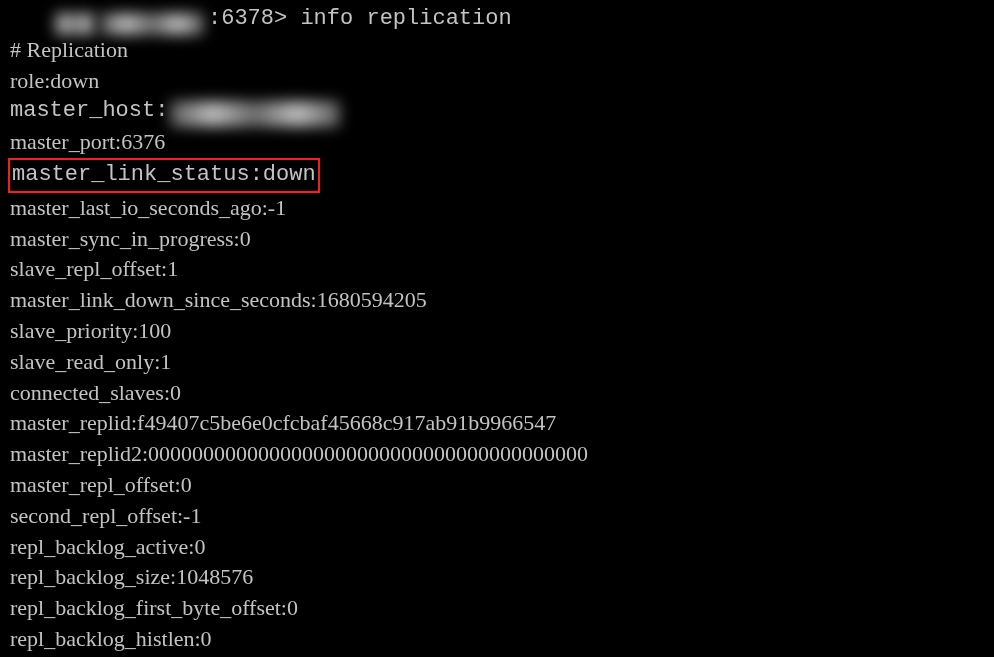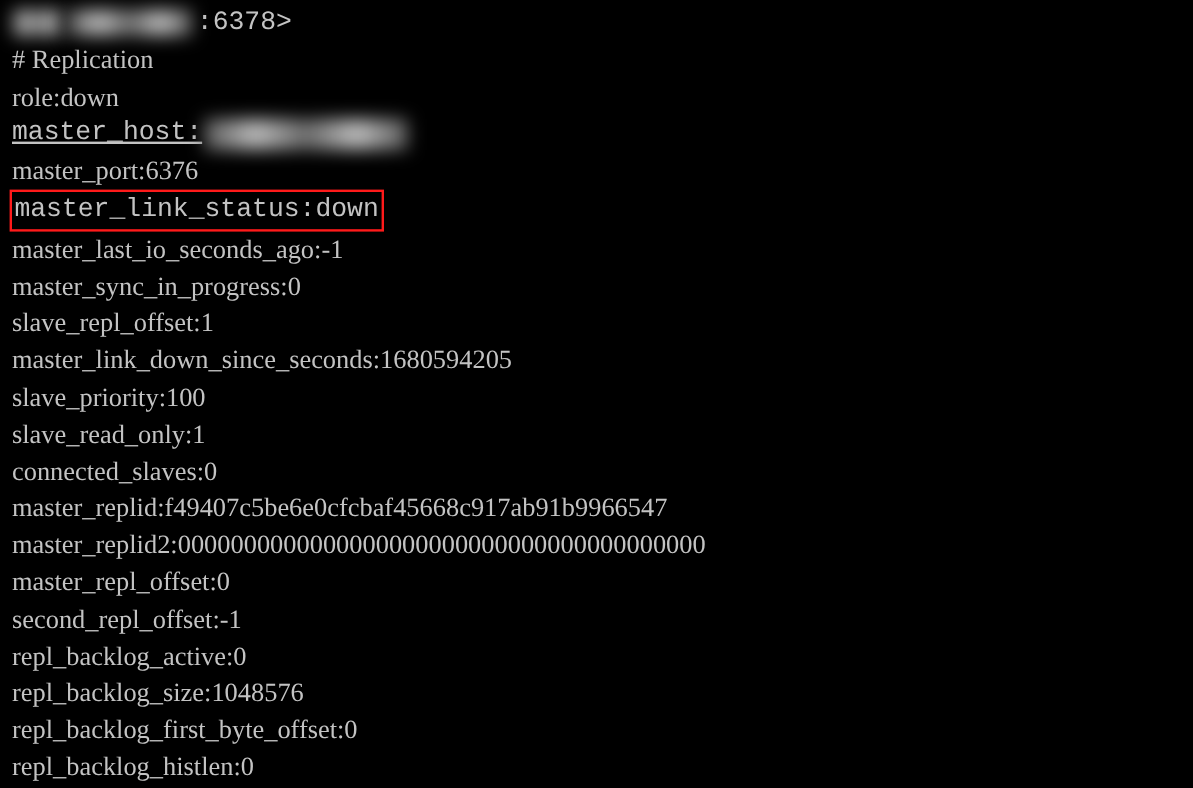--- a/index.html
+++ b/index.html
@@ -35,36 +35,37 @@
     .redact2 { width: 104px; height: 22px; }
     .redact3 { width: 170px; height: 26px; margin-left:2px;}
     .highlight-box {
       display: inline-block;
       border: 2px solid #ff1a1a;
       padding: 0px 2px;
       margin-left: -2px;
     }
     .prompt-line {
       display: flex;
-      align-items: center;
+      align-items: flex-end;
+      margin-left: 44px;
     }
     .host-line {
       display: flex;
-      align-items: center;
-      text-decoration: underline;
+      align-items: flex-end;
     }
   </style>
 </head>
 <body>
 
 <div class="prompt-line">
   <span class="redact redact1"></span>
   <span class="redact redact2"></span>
   <span>:6378&gt;</span>
   <span>&nbsp;</span>
+  <span>info replication</span>
 </div>
 
 <span class="line"># Replication</span>
 <span class="line">role:down</span>
 
 <div class="host-line">
   <span>master_host:</span>
   <span class="redact redact3"></span>
 </div>
 

